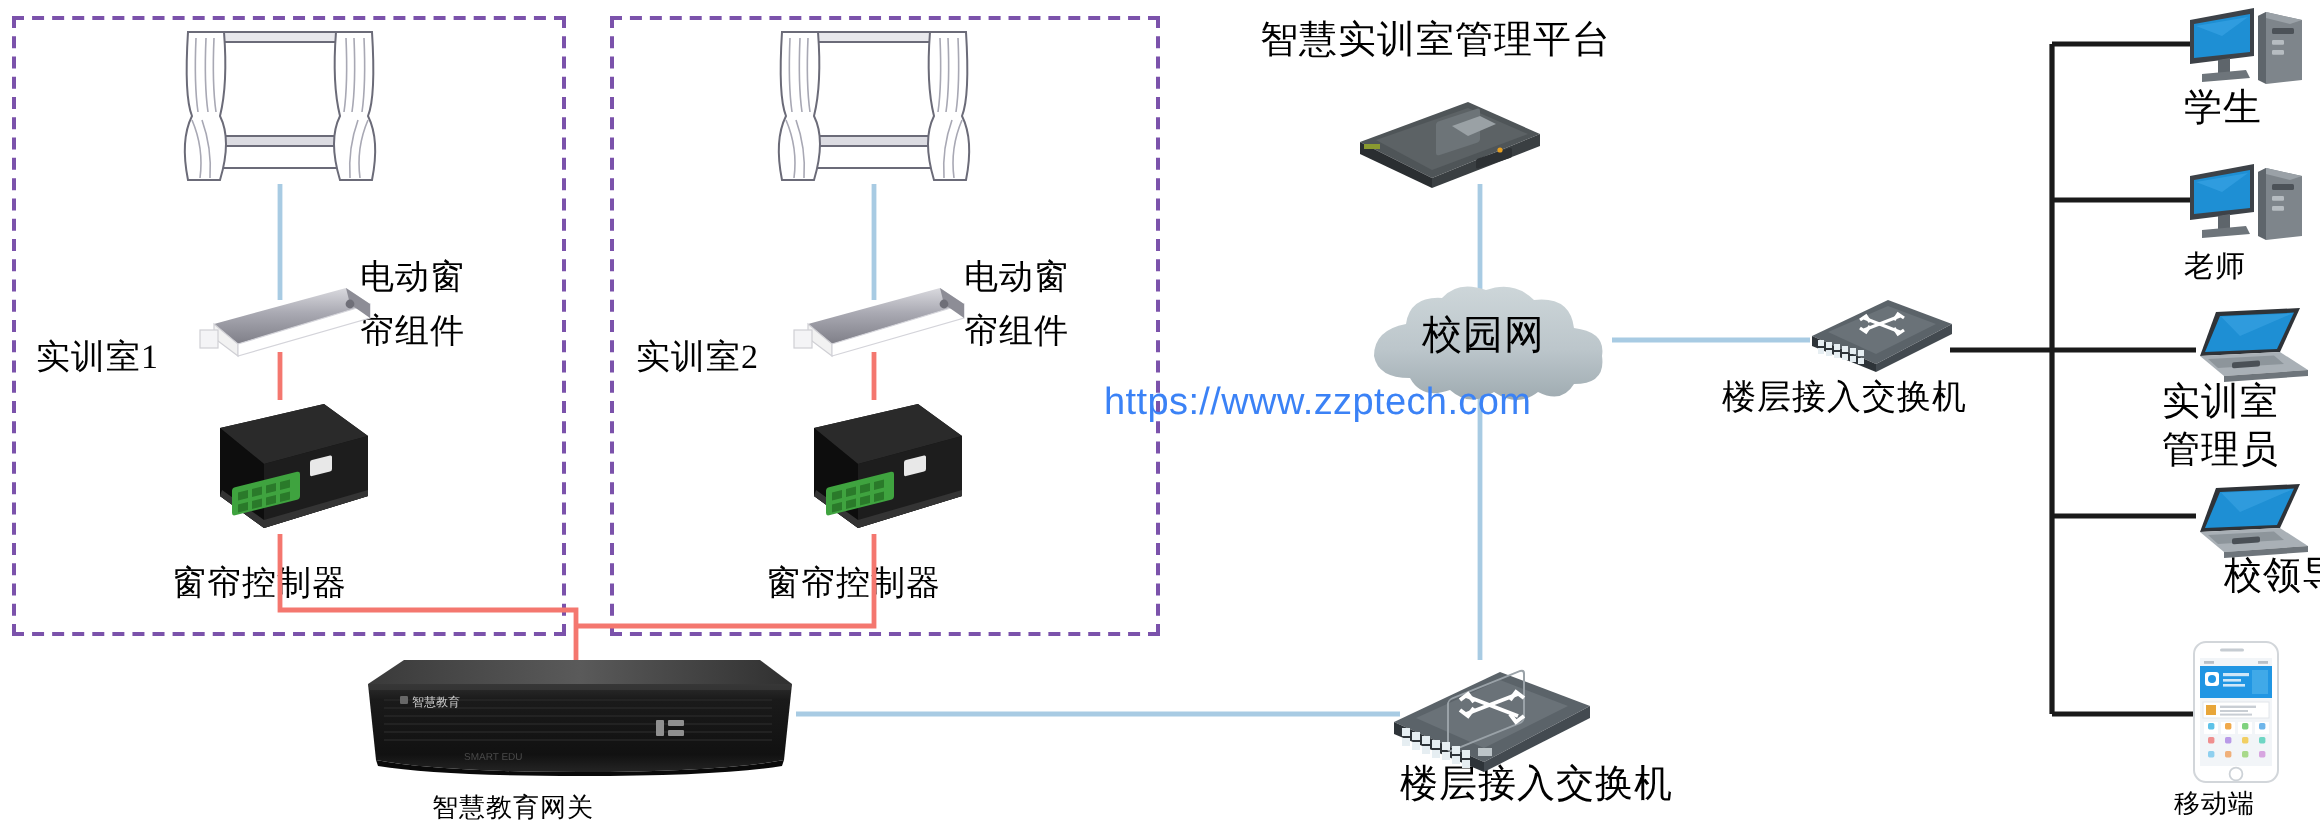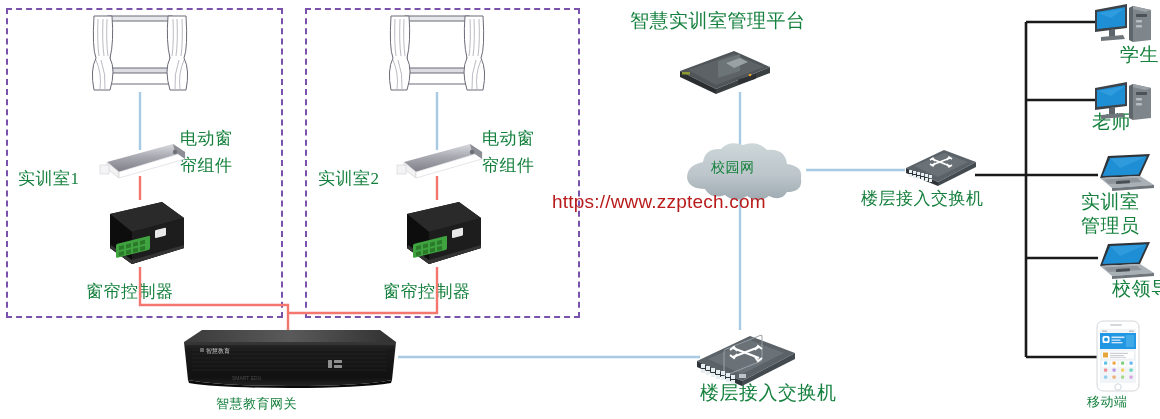--- a/index.html
+++ b/index.html
@@ -10,35 +10,35 @@
   #stage {
     position: relative;
     width: 1160px;
     height: 419px;
     background: #ffffff;
     font-family: "Liberation Serif", "DejaVu Serif", serif;
     overflow: hidden;
   }
   .label {
     position: absolute;
-    color: #15803d;
+    color: #000000;
     font-size: 17px;
     line-height: 22px;
     white-space: pre;
     letter-spacing: 0.5px;
   }
   .room-box {
     position: absolute;
     border: 2px dashed #7b52ab;
     box-sizing: border-box;
     background: transparent;
   }
   .watermark {
     position: absolute;
-    color: #b91c1c;
+    color: #3b82f6;
     font-size: 19px;
     font-family: "Liberation Sans", sans-serif;
     letter-spacing: 0.2px;
     white-space: pre;
     z-index: 40;
   }
   svg.layer {
     position: absolute;
     left: 0; top: 0;
     width: 1160px; height: 419px;
@@ -234,21 +234,21 @@
              Q110 6 112 22
              Q128 24 126 36
              Q128 50 112 50
              Q106 60 94 54
              Q84 62 72 54
              Q60 62 50 53
              Q36 58 30 47
              Q14 47 12 36
              Q12 23 28 20 Z" fill="url(#cloudG)"></path>
   </svg>
-  <div class="label" style="left:711px; top:157px; font-size:14px; z-index:10;">校园网</div>
+  <div class="label" style="left:711px; top:157px; font-size:20px; z-index:10;">校园网</div>
 
   <svg class="dev" style="left:902px; top:144px;" width="78" height="42" viewBox="0 0 78 42">
     <path d="M4 24 L42 6 L74 18 L36 38 Z" fill="#5b6369"></path>
     <path d="M4 24 L36 38 L36 42 L4 29 Z" fill="#2e3439"></path>
     <path d="M36 38 L74 18 L74 23 L36 42 Z" fill="#434a50"></path>
     <path d="M12 22 L42 9 L66 18 L36 33 Z" fill="#6a7278"></path>
     <g fill="#ffffff" transform="translate(33,19) scale(0.75)">
       <path d="M0 0 L9 -5 L5 -7 L9 -9 L14 -6 L10 -4 L14 -2 L5 3 Z" opacity="0"></path>
     </g>
     <g stroke="#ffffff" stroke-width="1.6" fill="none" transform="translate(39,19)">
@@ -355,36 +355,36 @@
     <path d="M36 6 L40 4 L40 40 L36 38 Z" fill="#5e656b"></path>
     <rect x="43" y="12" width="11" height="3" rx="0.8" fill="#4c5258"></rect>
     <rect x="43" y="18" width="6" height="2.4" rx="0.6" fill="#b6bcc1"></rect>
     <rect x="43" y="23" width="6" height="2.4" rx="0.6" fill="#b6bcc1"></rect>
     <path d="M2 8 L34 2 L34 26 L2 30 Z" fill="#3d4248"></path>
     <path d="M4 10 L32 5 L32 24 L4 27 Z" fill="#1e8fd4"></path>
     <path d="M5 11 L31 6.5 L18 16 Z" fill="#3ea8e8" opacity="0.55"></path>
     <path d="M16 28 L22 27 L22 34 L16 35 Z" fill="#5e656b"></path>
     <path d="M8 35 L30 33 L32 37 L8 39 Z" fill="#6e757b"></path>
   </svg>
-  <div class="label" style="left:1092px; top:44px; font-size:19px;margin-left:28px;">学生</div>
+  <div class="label" style="left:1092px; top:44px; font-size:19px;">学生</div>
 
   <svg class="dev" style="left:1093px; top:80px;" width="64" height="44" viewBox="0 0 64 44">
     <path d="M40 4 L58 8 L58 38 L40 40 Z" fill="#7e858b"></path>
     <path d="M40 4 L58 8 L52 10 L36 6 Z" fill="#9aa1a7"></path>
     <path d="M36 6 L40 4 L40 40 L36 38 Z" fill="#5e656b"></path>
     <rect x="43" y="12" width="11" height="3" rx="0.8" fill="#4c5258"></rect>
     <rect x="43" y="18" width="6" height="2.4" rx="0.6" fill="#b6bcc1"></rect>
     <rect x="43" y="23" width="6" height="2.4" rx="0.6" fill="#b6bcc1"></rect>
     <path d="M2 8 L34 2 L34 26 L2 30 Z" fill="#3d4248"></path>
     <path d="M4 10 L32 5 L32 24 L4 27 Z" fill="#1e8fd4"></path>
     <path d="M5 11 L31 6.5 L18 16 Z" fill="#3ea8e8" opacity="0.55"></path>
     <path d="M16 28 L22 27 L22 34 L16 35 Z" fill="#5e656b"></path>
     <path d="M8 35 L30 33 L32 37 L8 39 Z" fill="#6e757b"></path>
   </svg>
-  <div class="label" style="left:1092px; top:111px; font-size:19px;">老师</div>
+  <div class="label" style="left:1092px; top:123px; font-size:15px;">老师</div>
 
   <svg class="dev" style="left:1090px; top:152px;" width="70" height="40" viewBox="0 0 70 40">
     <path d="M18 4 L60 2 L50 24 L10 26 Z" fill="#2f3338"></path>
     <path d="M20 6 L57 4.3 L48.5 22.5 L12.5 24 Z" fill="#1e8fd4"></path>
     <path d="M20.6 6.4 L56 4.8 L30 16 Z" fill="#45abe8" opacity="0.45"></path>
     <path d="M10 26 L50 24 L64 33 L22 36 Z" fill="#a9b0b6"></path>
     <path d="M14 27.5 L47 25.8 L52 30 L19 32 Z" fill="#8d959b"></path>
     <path d="M22 36 L64 33 L64 36 L22 39 Z" fill="#6e757b"></path>
     <rect x="26" y="31" width="14" height="3" rx="1" fill="#4a5056" transform="skewY(-4)"></rect>
   </svg>

